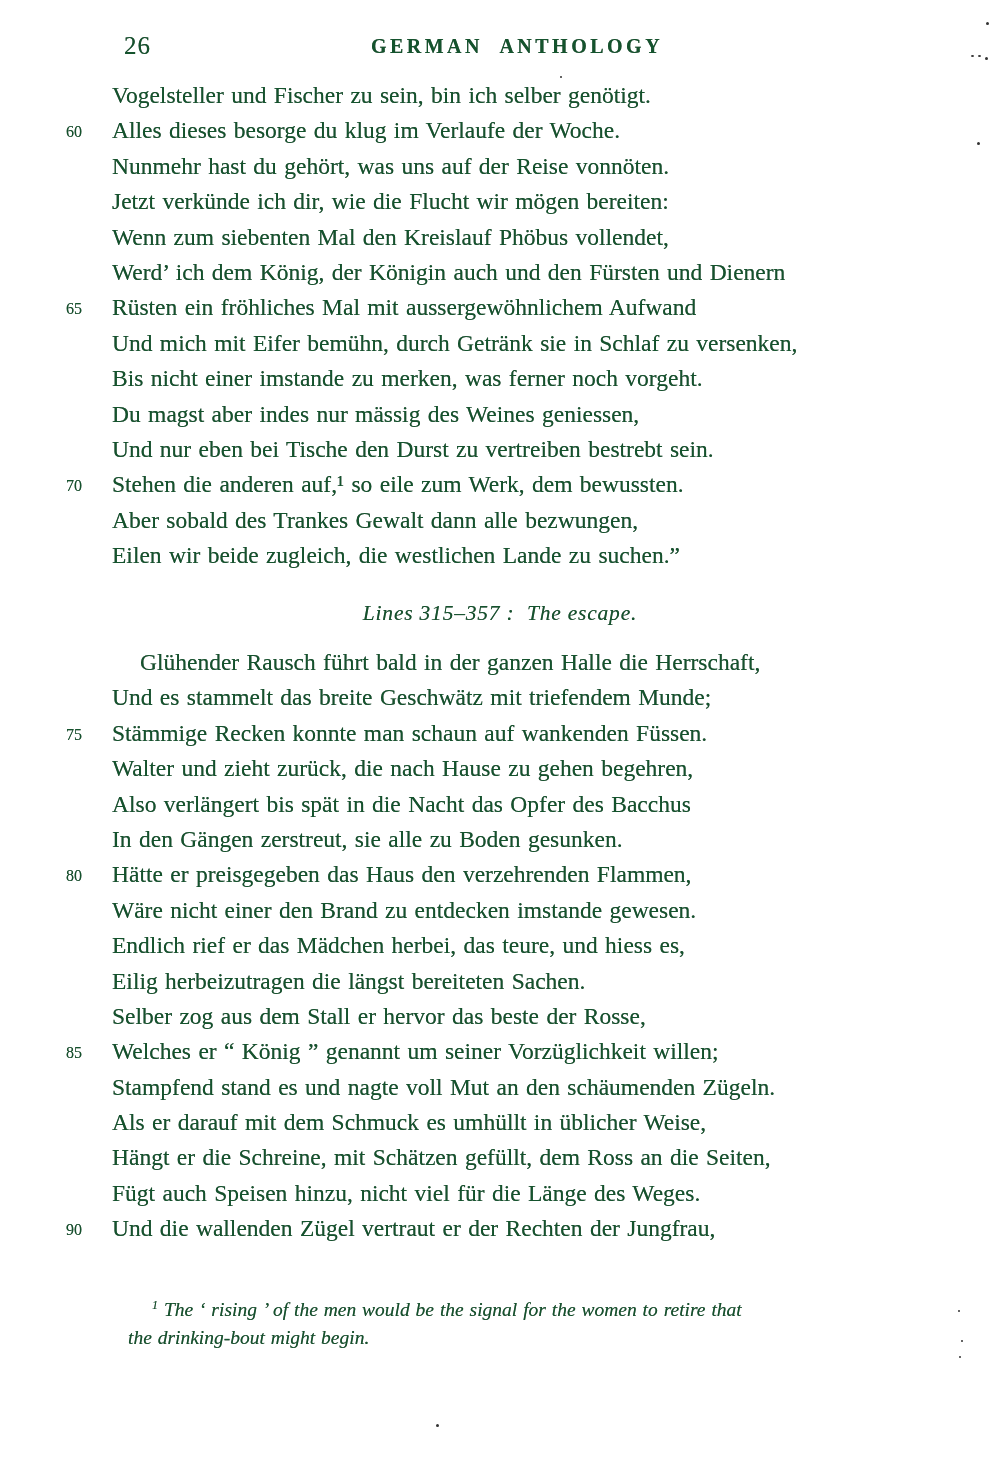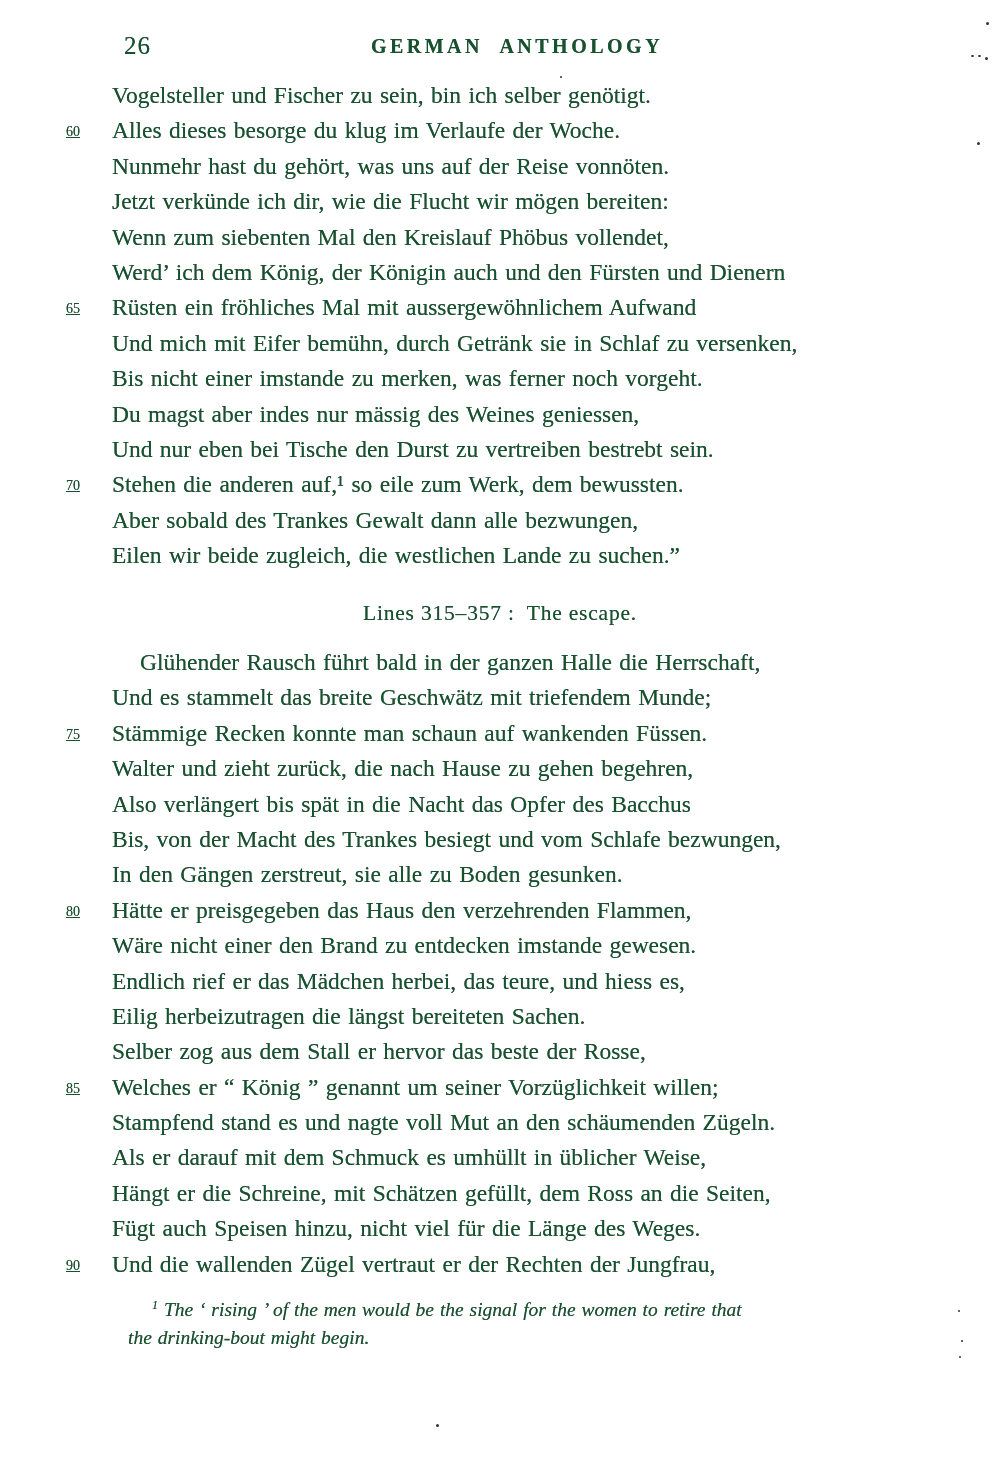--- a/index.html
+++ b/index.html
@@ -16,25 +16,25 @@
   .pagenum{position:absolute;left:124px;top:0;font-size:25px;letter-spacing:1px;}
   .running-title{
     position:absolute;left:0;width:100%;top:3px;text-align:center;
     font-size:20px;font-weight:bold;letter-spacing:3.5px;word-spacing:9px;
     transform:translateX(17px);
   }
   .poem{position:absolute;left:112px;width:840px;}
   #poem1{top:78px;}
   #poem2{top:645px;}
   .poem-line{position:relative;height:35.4px;line-height:35.4px;font-size:23.5px;white-space:nowrap;word-spacing:1.5px;}
-  .lnum{position:absolute;left:-46px;top:1px;font-size:14px;font-style:normal;text-decoration:underline;}
+  .lnum{position:absolute;left:-46px;top:1px;font-size:16px;font-style:normal;}
   .poem-line.indent .ltext{padding-left:28px;}
   .section-heading{
     position:absolute;top:601px;left:0;width:100%;text-align:center;
-    font-size:21.5px;letter-spacing:0.8px;white-space:pre;
+    font-style:italic;font-size:21.5px;letter-spacing:0.8px;white-space:pre;
   }
   .footnote{position:absolute;left:128px;top:1296px;width:820px;font-size:19.5px;line-height:28px;word-spacing:1px;font-style:italic;}
   .fn-first{text-indent:24px;}
   .footnote sup{font-size:12px;vertical-align:super;line-height:0;}
   .speck{position:absolute;background:#333;border-radius:50%;}
 </style>
 </head>
 <body>
 
 <div class="page">
@@ -137,24 +137,20 @@
   <div class="poem-line">
     <span class="lnum"></span>
     <span class="ltext">Walter und zieht zurück, die nach Hause zu gehen begehren,</span>
   </div>
 
   <div class="poem-line">
     <span class="lnum"></span>
     <span class="ltext">Also verlängert bis spät in die Nacht das Opfer des Bacchus</span>
   </div>
 
-  <div class="poem-line">
-    <span class="lnum"></span>
-    <span class="ltext">Bis, von der Macht des Trankes besiegt und vom Schlafe bezwungen,</span>
-  </div>
 
   <div class="poem-line">
     <span class="lnum"></span>
     <span class="ltext">In den Gängen zerstreut, sie alle zu Boden gesunken.</span>
   </div>
 
   <div class="poem-line">
     <span class="lnum">80</span>
     <span class="ltext">Hätte er preisgegeben das Haus den verzehrenden Flammen,</span>
   </div>

